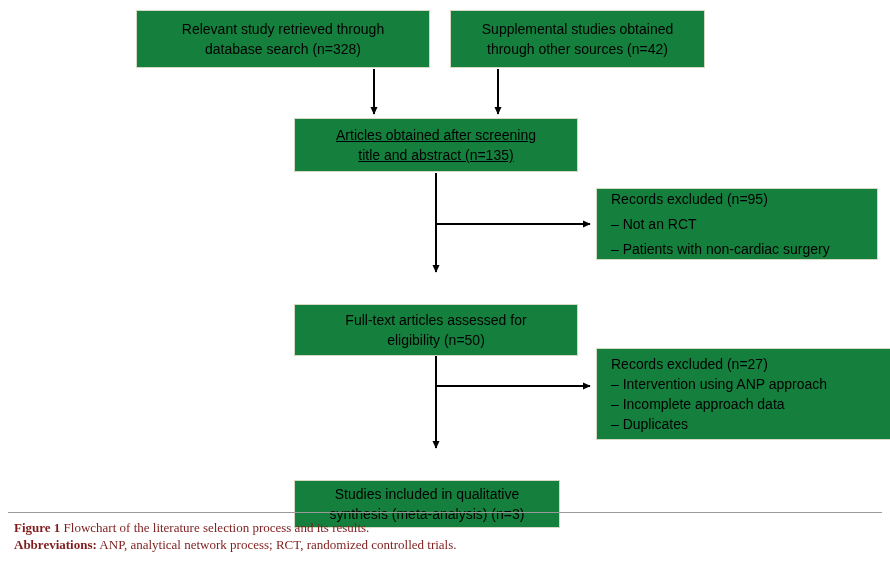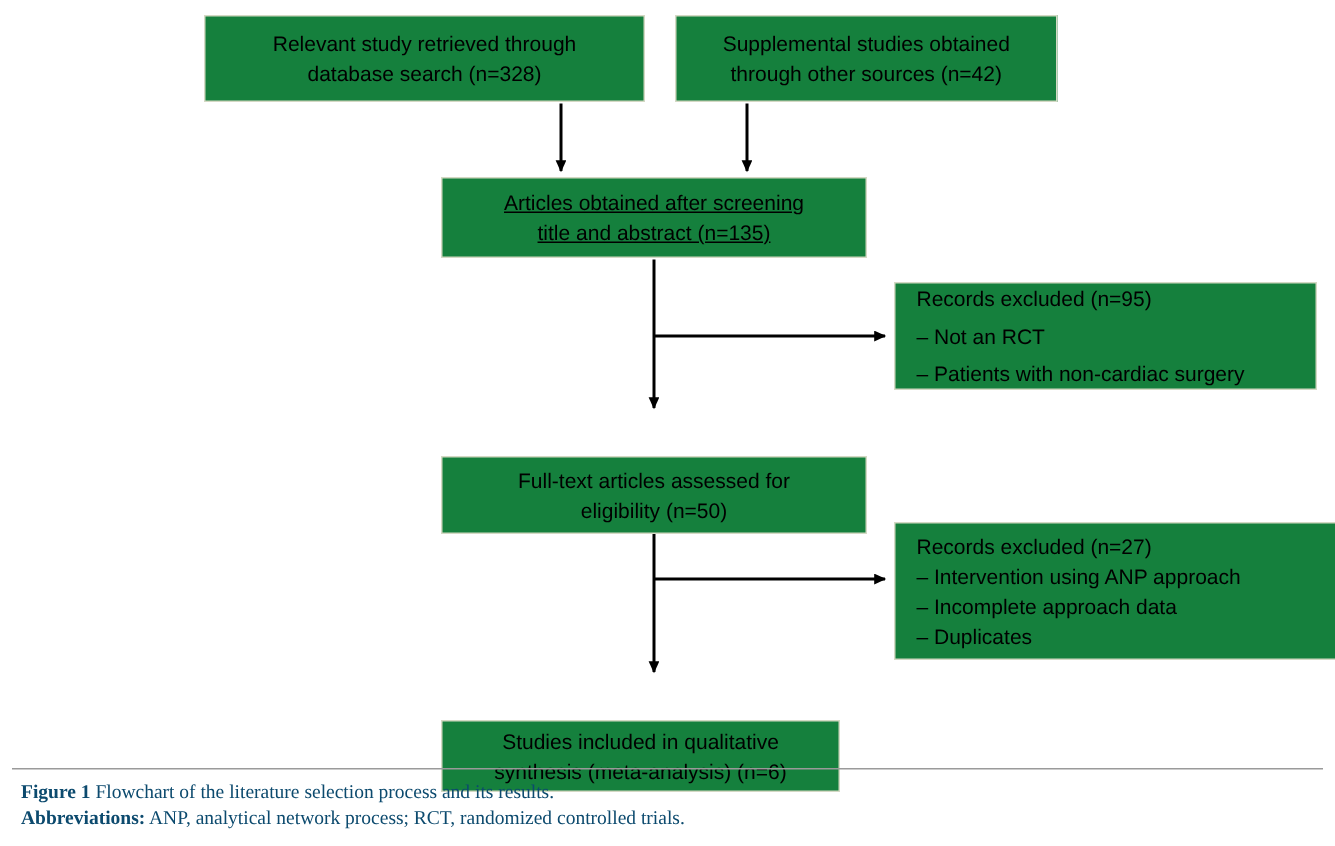--- a/index.html
+++ b/index.html
@@ -71,21 +71,21 @@
     background: #9a9a9a;
   }
   #caption {
     position: absolute;
     left: 14px;
     top: 519px;
     width: 700px;
     font-family: "Liberation Serif", serif;
     font-size: 13px;
     line-height: 17px;
-    color: #0c4a6e;
+    color: #7f1d1d;
   }
   #caption .lbl {
     font-weight: bold;
   }
 </style>
 </head>
 <body>
 
 <div id="canvas">
 
@@ -137,21 +137,21 @@
 
   <div class="box left" id="box-excl2">
     <span class="line">Records excluded (n=27)</span>
     <span class="line">– Intervention using ANP approach</span>
     <span class="line">– Incomplete approach data</span>
     <span class="line">– Duplicates</span>
   </div>
 
   <div class="box center" id="box-included">
     <span class="line">Studies included in qualitative</span>
-    <span class="line">synthesis (meta-analysis) (n=6)</span>
+    <span class="line">synthesis (meta-analysis) (n=3)</span>
   </div>
 
   <div id="caption-rule"></div>
   <div id="caption">
     <div>
       <span class="lbl">Figure 1</span><span> Flowchart of the literature selection process and its results.</span>
     </div>
     <div>
       <span class="lbl">Abbreviations:</span><span> ANP, analytical network process; RCT, randomized controlled trials.</span>
     </div>

